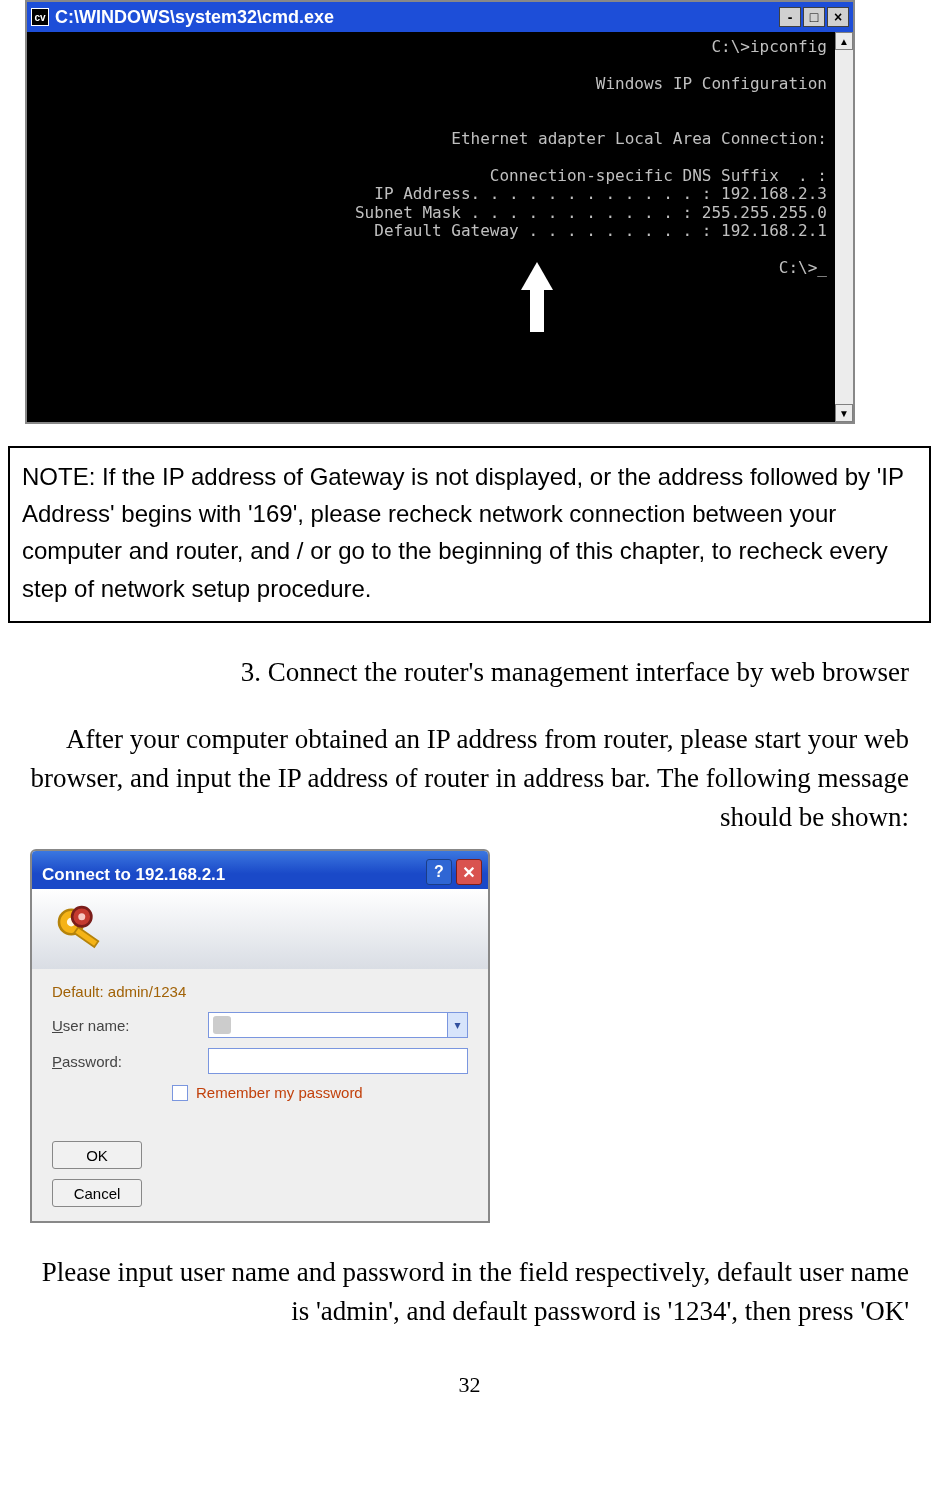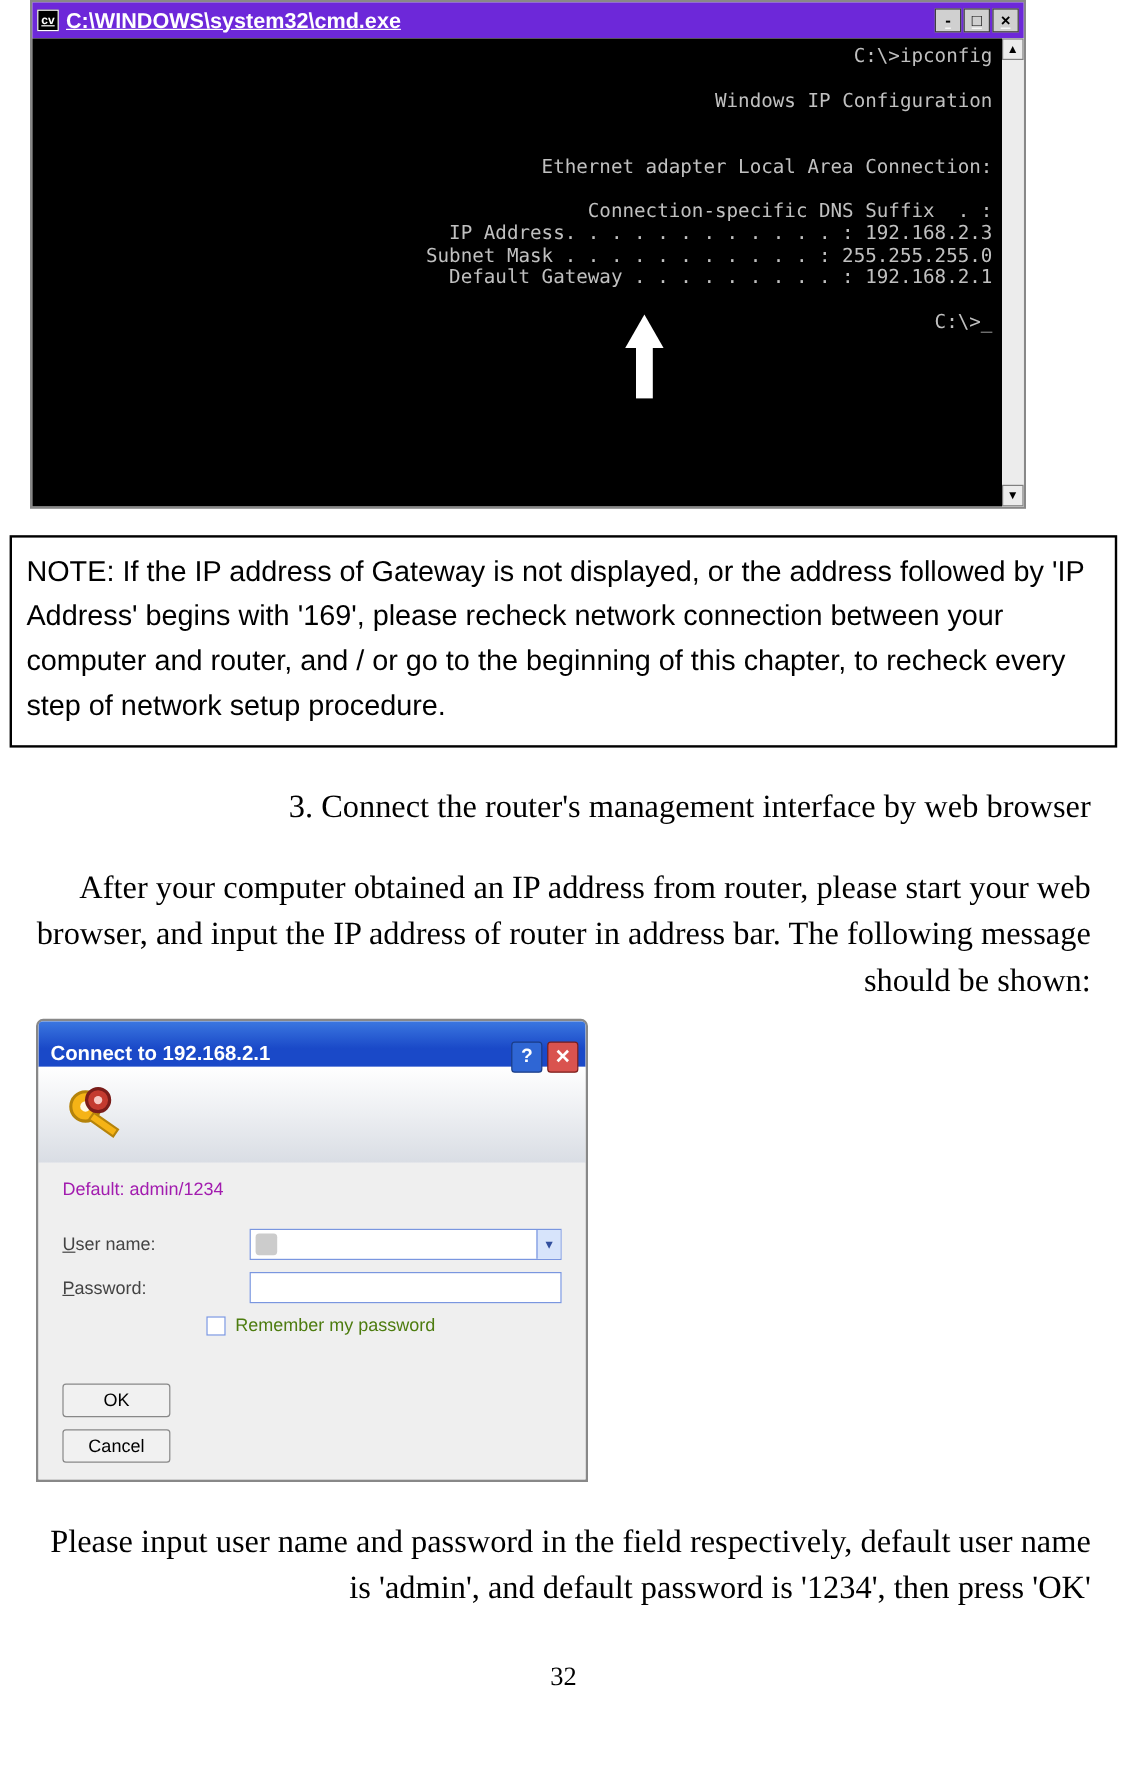--- a/index.html
+++ b/index.html
@@ -15,30 +15,29 @@
     padding: 0 0 30px 0;
   }
 
   
   .cmd-window {
     width: 830px;
     margin-left: 25px;
     border: 2px solid #888;
   }
   .cmd-titlebar {
-    background: #6d28d9;
+    background: #1d4ed8;
     color: #fff;
     display: flex;
     align-items: center;
     font-family: Tahoma, sans-serif;
     font-size: 18px;
     font-weight: bold;
     height: 30px;
     padding: 0 4px;
-    text-decoration: underline;
   }
   .cmd-title-icon {
     width: 18px; height: 18px;
     background: #000;
     border: 1px solid #fff;
     margin-right: 6px;
     font-size: 10px;
     color: #fff;
     display:flex;align-items:center;justify-content:center;
   }
@@ -122,22 +121,22 @@
     border: 2px solid #888;
     font-family: Tahoma, sans-serif;
     font-size: 15px;
     border-radius: 6px 6px 0 0;
     overflow: hidden;
   }
   .dlg-title {
     background: linear-gradient(#3b77e0,#1a49c8 60%,#1a49c8);
     color:#fff;
     height: 38px;
-    display:flex; align-items:flex-start;
-    padding: 17px 6px;
+    display:flex; align-items:flex-end;
+    padding: 4px 6px;
     font-weight:bold;
     font-size:17px;
   }
   .dlg-title span.t { flex:1; padding-left:4px; }
   .dlg-tbtn {
     width:26px;height:26px;margin-left:4px;
     background:#d9534f;border:1px solid #7a1d1a;border-radius:3px;
     color:#fff;display:flex;align-items:center;justify-content:center;font-size:16px;font-weight:bold;
   }
   .dlg-help { background:#2f66d4;border-color:#1b3d86; }
@@ -159,21 +158,21 @@
     border:1px solid #7a96df; background:#fff;
     display:flex;align-items:center;
   }
   .dlg-combo { position:relative; }
   .dlg-combo .drop {
     width:20px;height:24px;margin-left:auto;
     background:#d7e4fb;border-left:1px solid #7a96df;
     display:flex;align-items:center;justify-content:center;color:#314f9e;font-size:12px;
   }
   .dlg-combo .uicon { width:18px;height:18px;margin-left:4px;background:#ccc;border-radius:3px; }
-  .dlg-check { display:flex;align-items:center;margin-left:120px;margin-top:6px;color:#4d7c0f; }
+  .dlg-check { display:flex;align-items:center;margin-left:120px;margin-top:6px;color:#c2410c; }
   .dlg-check .box { width:16px;height:16px;border:1px solid #7a96df;margin-right:8px;background:#fff; }
   .dlg-btnbar {
     display:flex; justify-content:flex-end; gap:10px;
     margin-top:40px;
     flex-direction:column;
   }
   .dlg-btn {
     width:90px; height:28px;
     background:#f1f1f1;border:1px solid #888;border-radius:3px;
     display:flex;align-items:center;justify-content:center;
@@ -234,21 +233,21 @@
     <div class="dlg-band">
       <svg class="key-icon" viewBox="0 0 64 64">
         <circle cx="22" cy="24" r="14" fill="#f5b316" stroke="#b5830b" stroke-width="3"></circle>
         <circle cx="22" cy="24" r="5" fill="#fff8e4"></circle>
         <rect x="30" y="30" width="28" height="8" fill="#f5b316" stroke="#b5830b" stroke-width="2" transform="rotate(35 30 30)"></rect>
         <circle cx="34" cy="18" r="11" fill="#c43a2f" stroke="#7a1d1a" stroke-width="3"></circle>
         <circle cx="34" cy="18" r="4" fill="#f7c9c4"></circle>
       </svg>
     </div>
     <div class="dlg-body">
-      <div style="color:#a21caf;margin-bottom:24px;">Default: admin/1234</div>
+      <div style="color:#a16207;margin-bottom:12px;">Default: admin/1234</div>
       <div class="dlg-row">
         <div class="dlg-label"><span style="text-decoration:underline">U</span><span>ser name:</span></div>
         <div class="dlg-input dlg-combo">
           <div class="uicon"></div>
           <div class="drop">▾</div>
         </div>
       </div>
       <div class="dlg-row">
         <div class="dlg-label"><span style="text-decoration:underline">P</span>assword:</div>
         <div class="dlg-input"></div>

